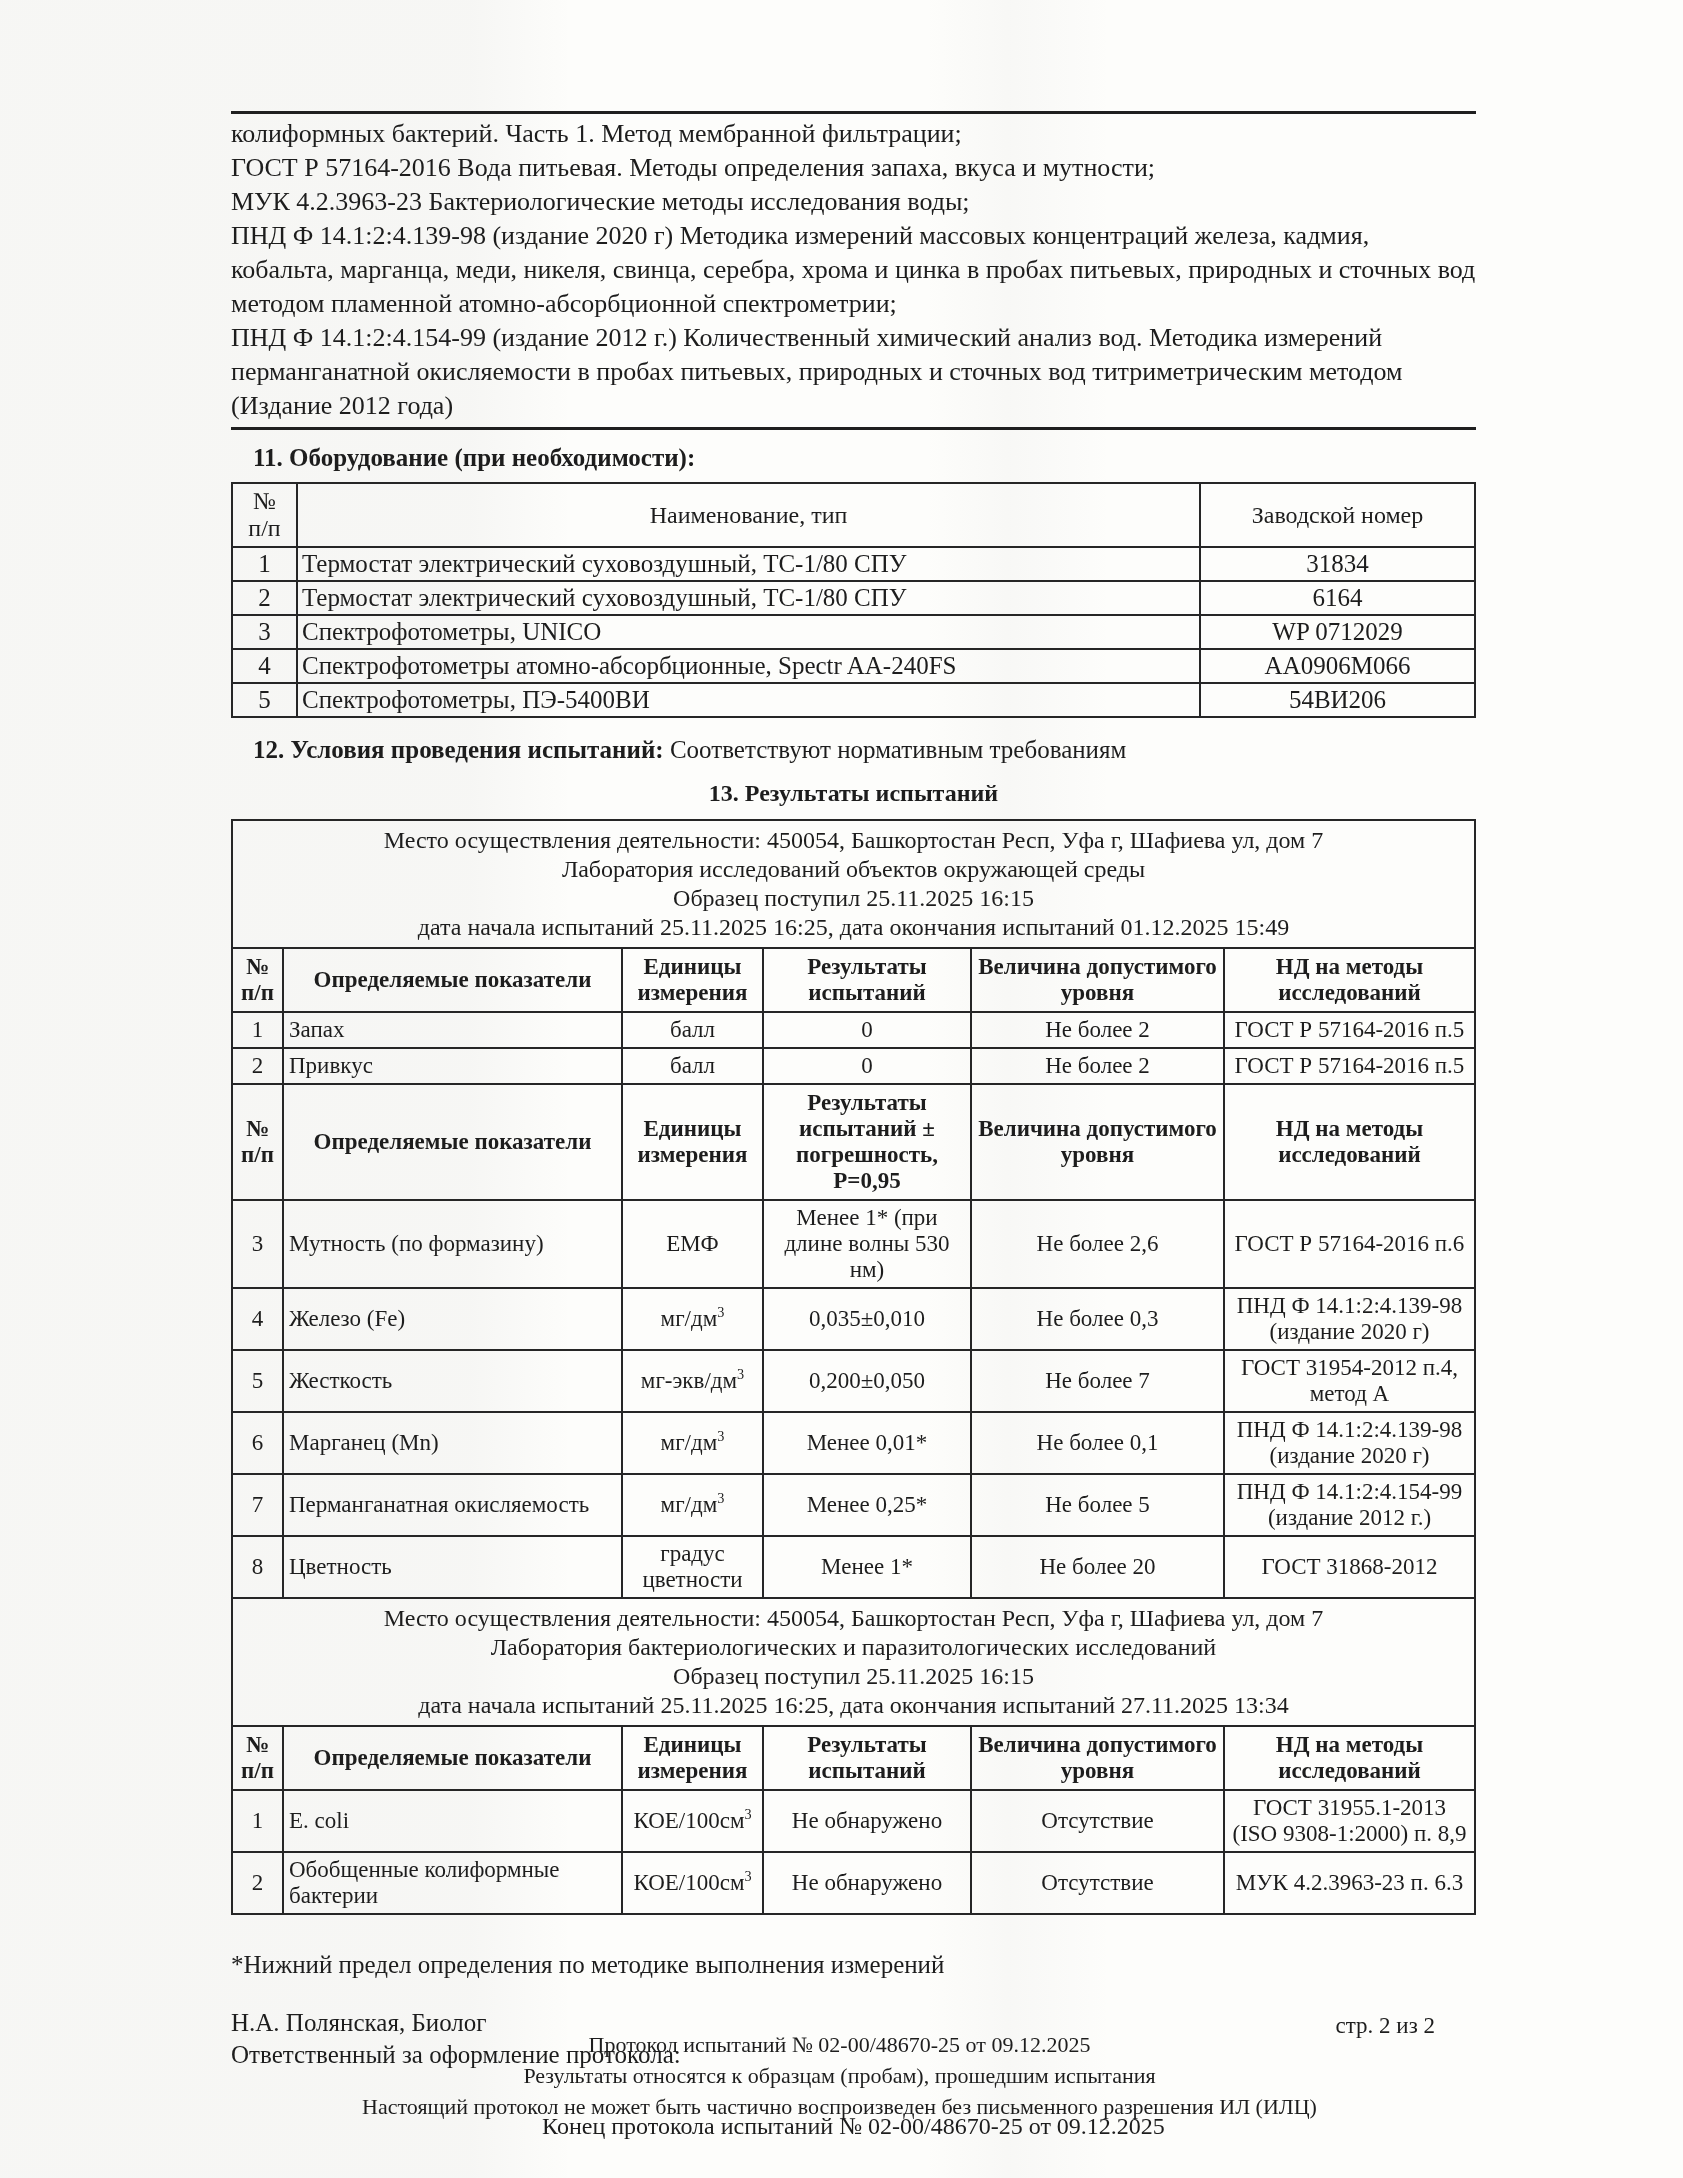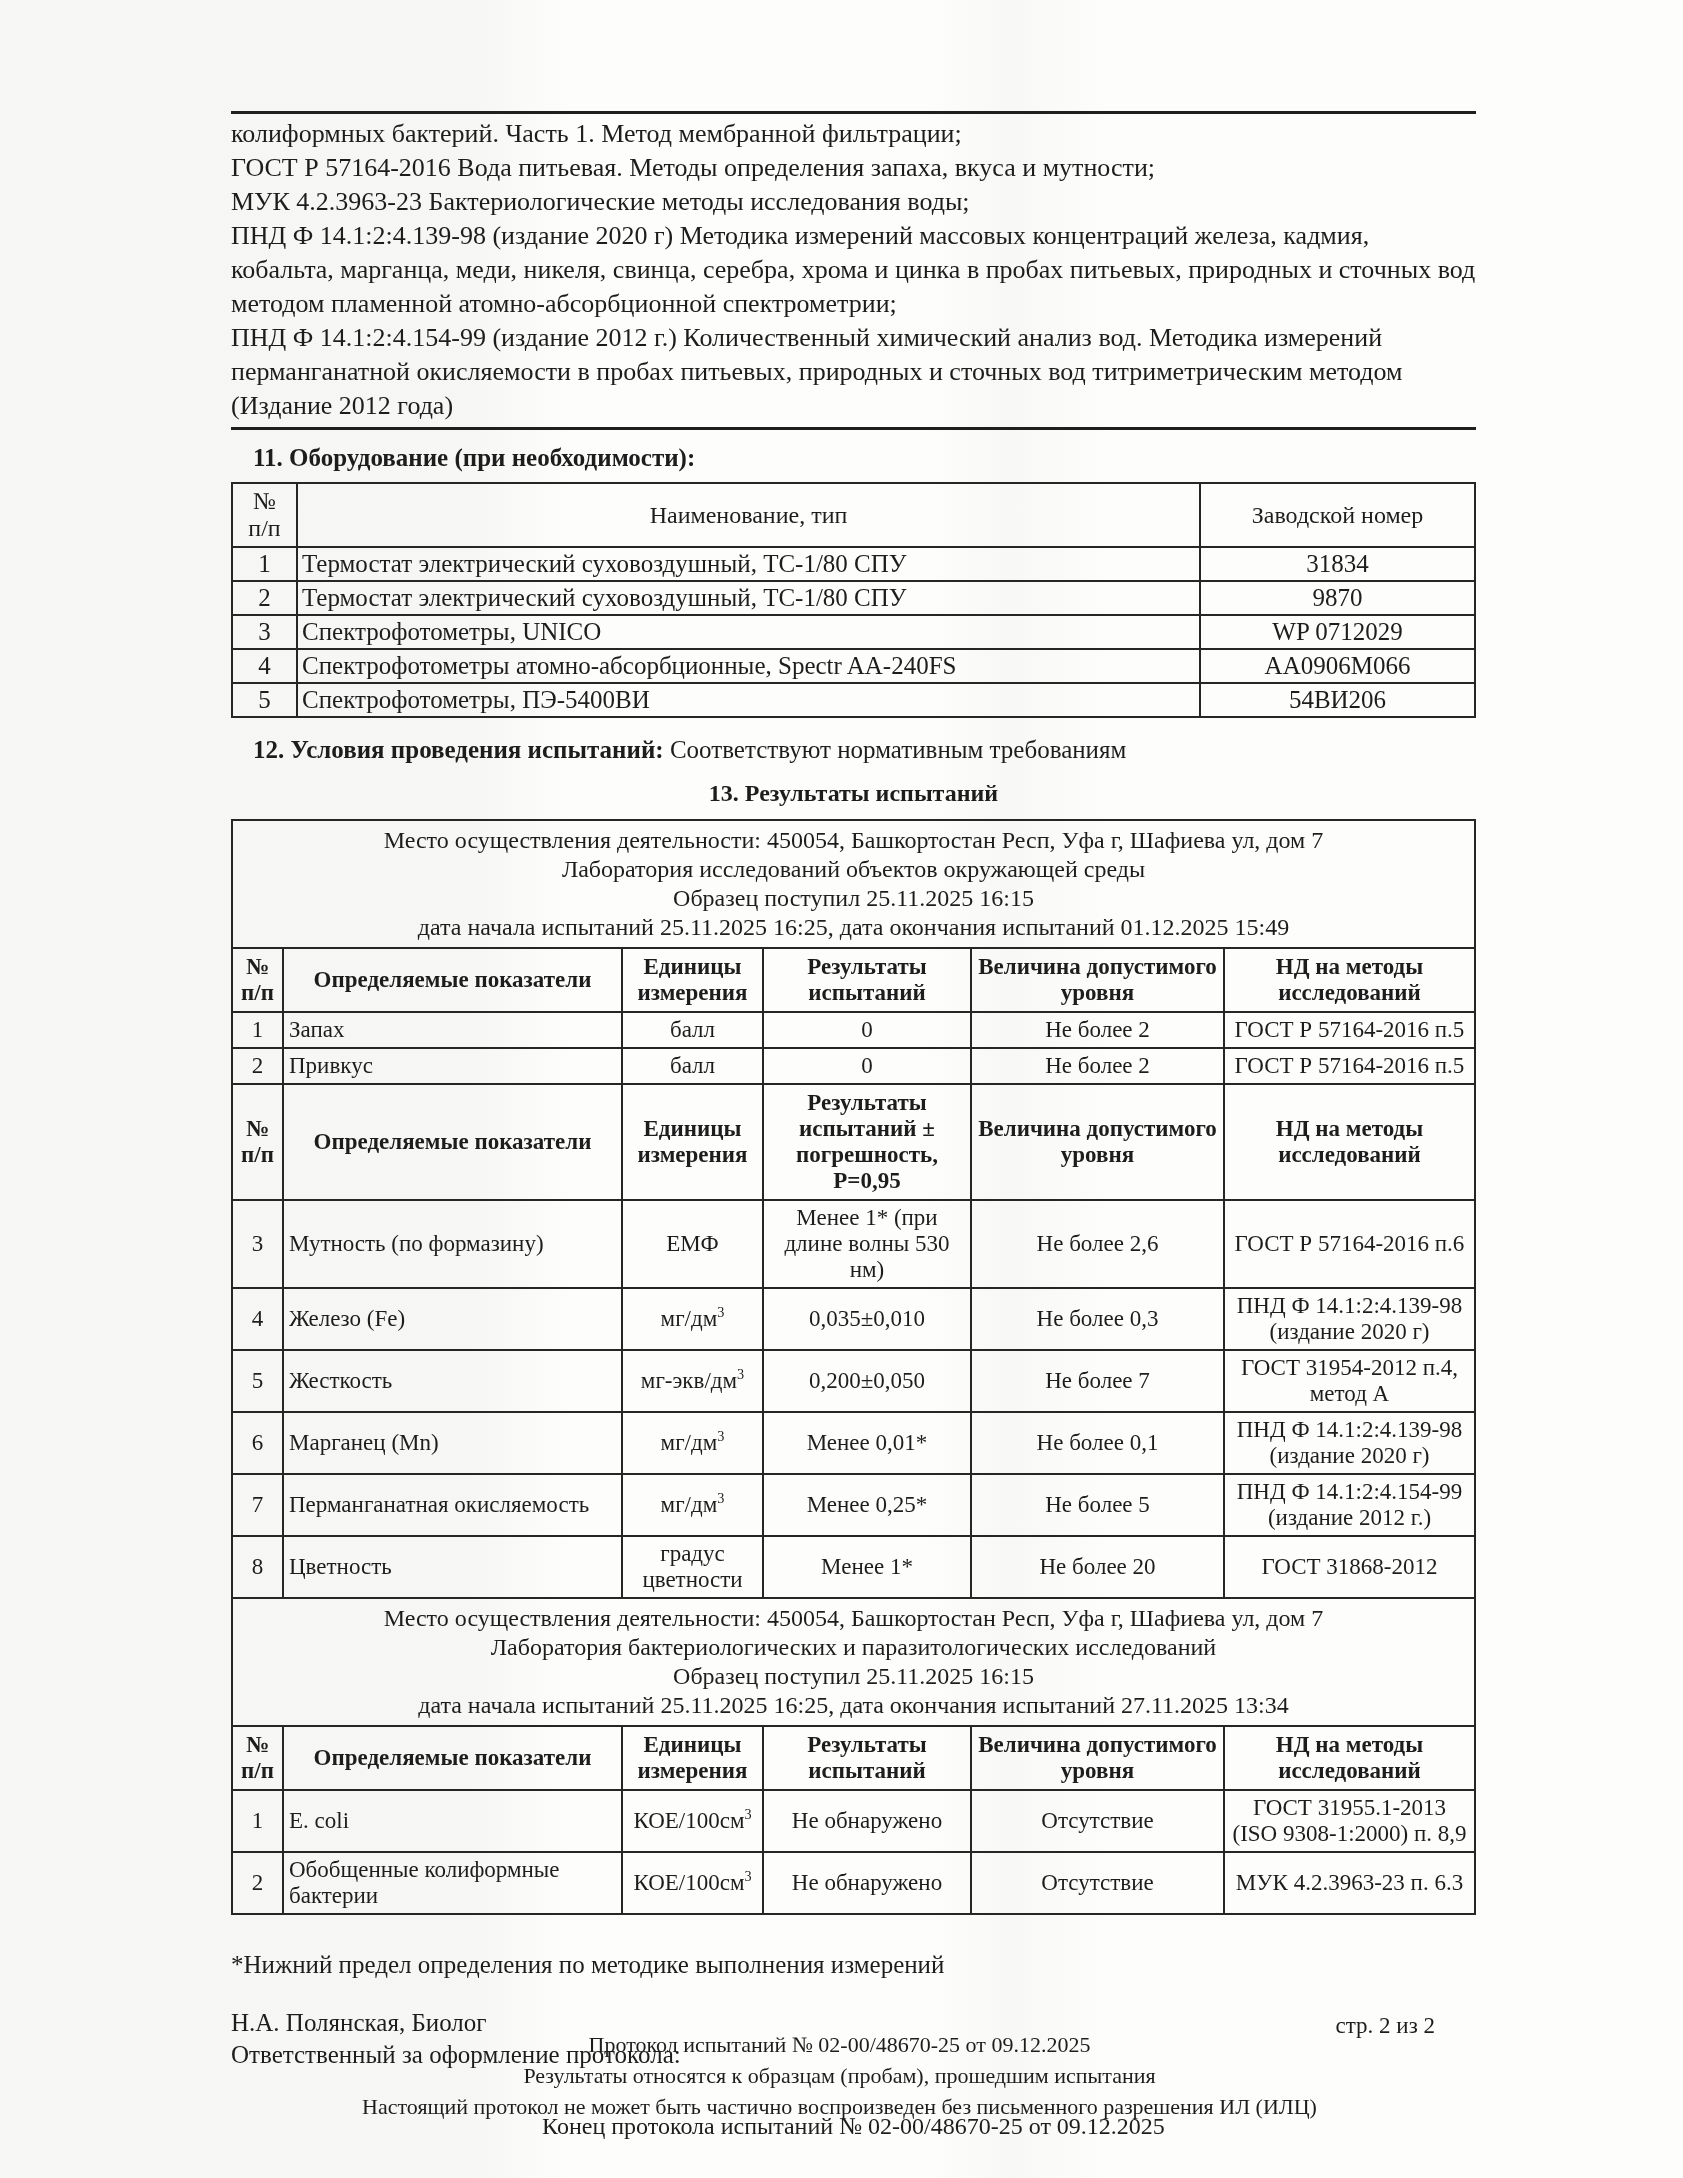--- a/index.html
+++ b/index.html
@@ -96,21 +96,21 @@
 
           <tr>
             <td class="c">1</td>
             <td class="l">Термостат электрический суховоздушный, ТС-1/80 СПУ</td>
             <td class="c">31834</td>
           </tr>
 
           <tr>
             <td class="c">2</td>
             <td class="l">Термостат электрический суховоздушный, ТС-1/80 СПУ</td>
-            <td class="c">9870</td>
+            <td class="c">6164</td>
           </tr>
 
           <tr>
             <td class="c">3</td>
             <td class="l">Спектрофотометры, UNICO</td>
             <td class="c">WP 0712029</td>
           </tr>
 
           <tr>
             <td class="c">4</td>

